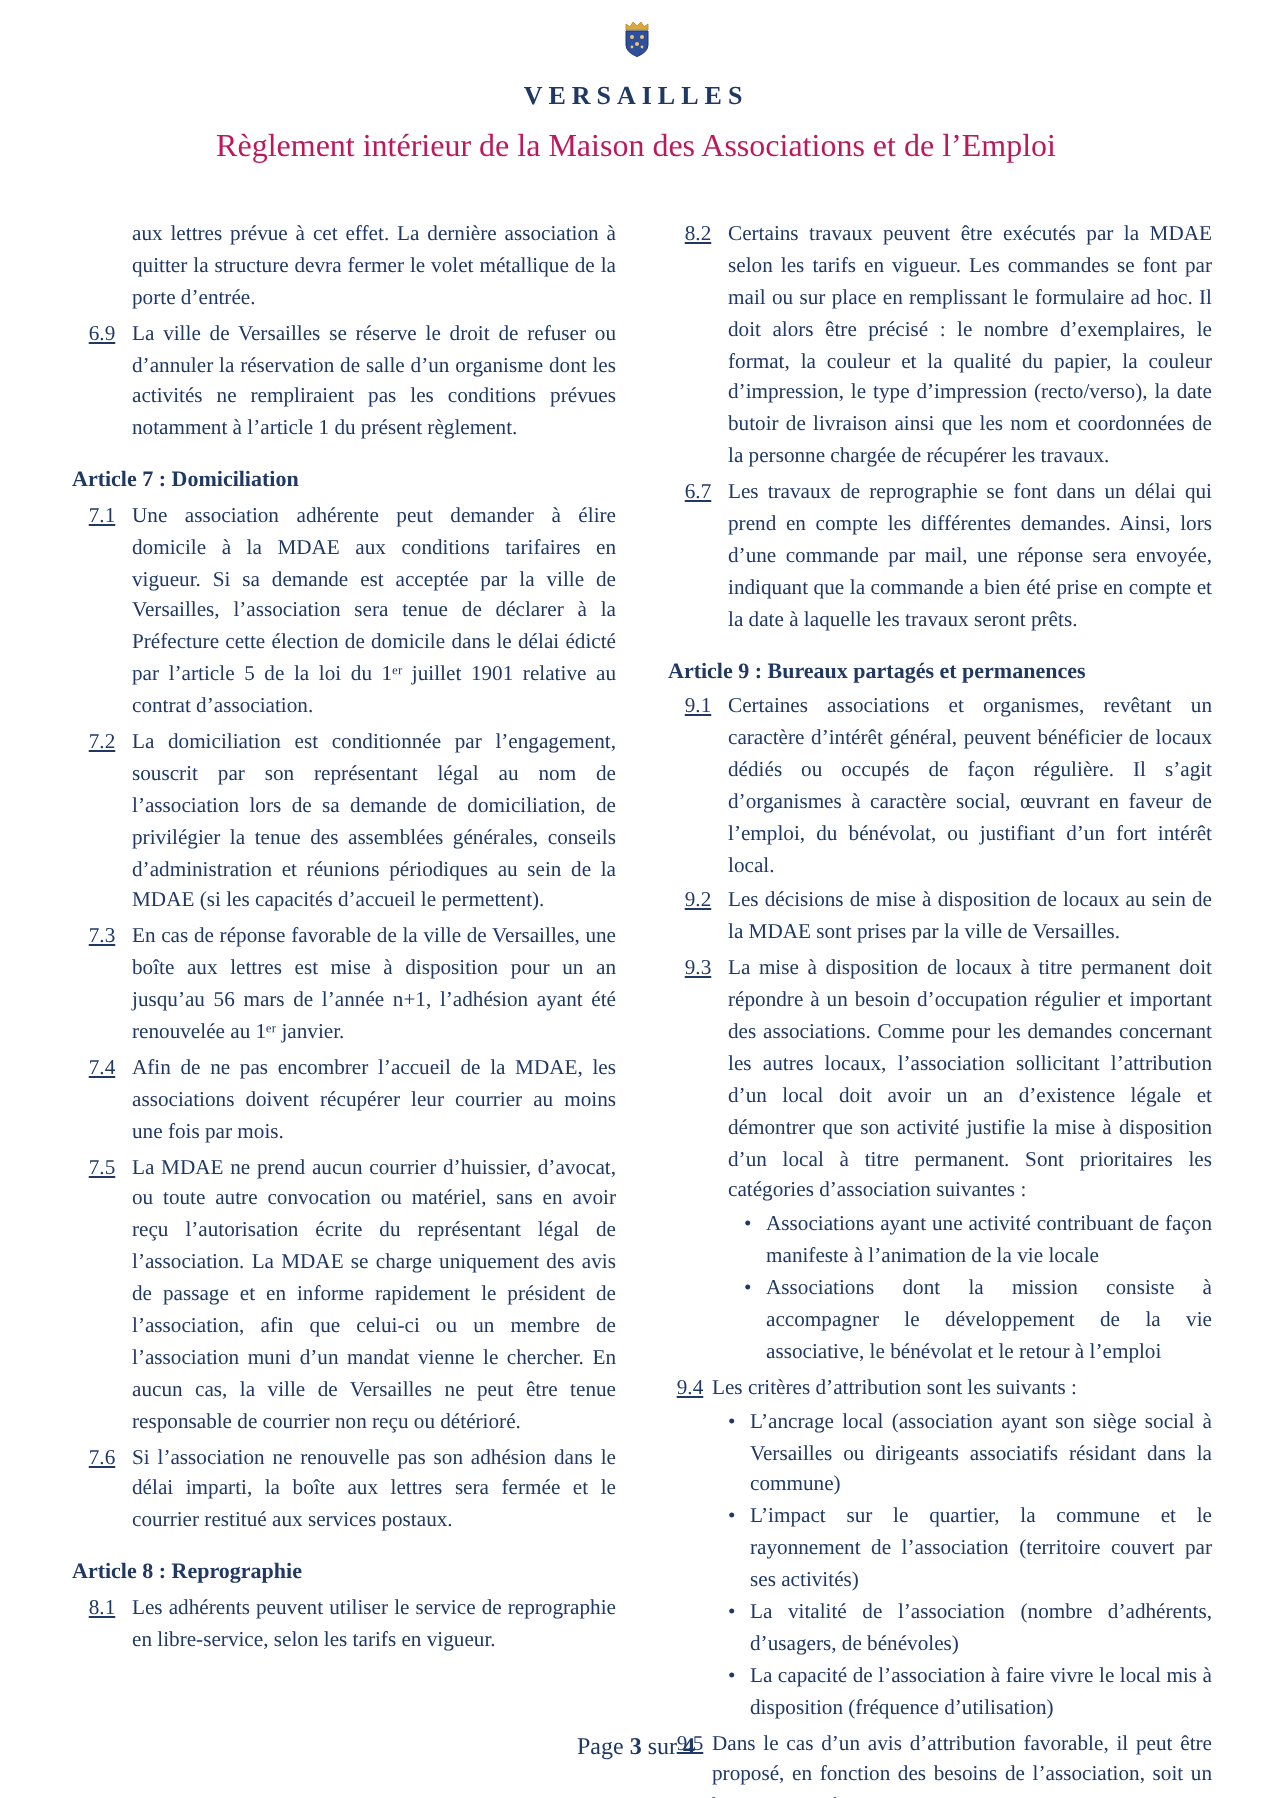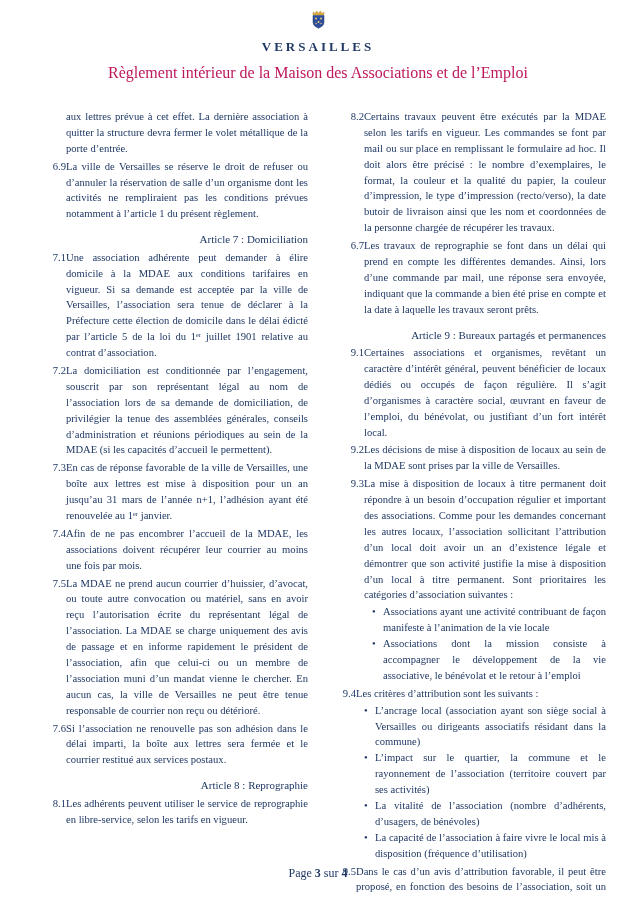--- a/index.html
+++ b/index.html
@@ -22,25 +22,25 @@
   .columns {
     display:flex; gap:26px;
     padding:27px 30px 0 36px;
   }
   .col {
     width:272px; flex:0 0 272px;
     font-size:10.6px; line-height:1.5;
     text-align:justify;
   }
   .article-heading {
-    font-weight:normal; font-size:11px; text-align:right;
+    font-weight:bold; font-size:11px; text-align:left;
     margin:9px 0 2px 0;
   }
   .item { display:flex; margin:0 0 2px 0; }
-  .item-num { flex:0 0 30px; text-align:right; }
+  .item-num { flex:0 0 30px; text-align:center;text-decoration:underline; }
   .item.tight .item-num { flex:0 0 22px; }
   .item-text { flex:1; }
   ul.bullets { margin:1px 0 0 0; padding:0 0 0 8px; list-style:none; }
   ul.bullets li { position:relative; padding-left:11px; margin:0; }
   ul.bullets li::before {
     content:"\2022"; position:absolute; left:0; top:0;
   }
   .footer {
     position:absolute; left:0; right:0; bottom:18px;
     text-align:center; font-size:12px;
@@ -85,21 +85,21 @@
         <div class="item">
           <span class="item-num">7.1</span>
           <div class="item-text"><span>Une association adhérente peut demander à élire domicile à la MDAE aux conditions tarifaires en vigueur. Si sa demande est acceptée par la ville de Versailles, l’association sera tenue de déclarer à la Préfecture cette élection de domicile dans le délai édicté par l’article 5 de la loi du 1ᵉʳ juillet 1901 relative au contrat d’association.</span></div>
         </div>
         <div class="item">
           <span class="item-num">7.2</span>
           <div class="item-text"><span>La domiciliation est conditionnée par l’engagement, souscrit par son représentant légal au nom de l’association lors de sa demande de domiciliation, de privilégier la tenue des assemblées générales, conseils d’administration et réunions périodiques au sein de la MDAE (si les capacités d’accueil le permettent).</span></div>
         </div>
         <div class="item">
           <span class="item-num">7.3</span>
-          <div class="item-text"><span>En cas de réponse favorable de la ville de Versailles, une boîte aux lettres est mise à disposition pour un an jusqu’au 31 mars de l’année n+1, l’adhésion ayant été renouvelée au 1ᵉʳ janvier.</span></div>
+          <div class="item-text"><span>En cas de réponse favorable de la ville de Versailles, une boîte aux lettres est mise à disposition pour un an jusqu’au 56 mars de l’année n+1, l’adhésion ayant été renouvelée au 1ᵉʳ janvier.</span></div>
         </div>
         <div class="item">
           <span class="item-num">7.4</span>
           <div class="item-text"><span>Afin de ne pas encombrer l’accueil de la MDAE, les associations doivent récupérer leur courrier au moins une fois par mois.</span></div>
         </div>
         <div class="item">
           <span class="item-num">7.5</span>
           <div class="item-text"><span>La MDAE ne prend aucun courrier d’huissier, d’avocat, ou toute autre convocation ou matériel, sans en avoir reçu l’autorisation écrite du représentant légal de l’association. La MDAE se charge uniquement des avis de passage et en informe rapidement le président de l’association, afin que celui-ci ou un membre de l’association muni d’un mandat vienne le chercher. En aucun cas, la ville de Versailles ne peut être tenue responsable de courrier non reçu ou détérioré.</span></div>
         </div>
         <div class="item">

